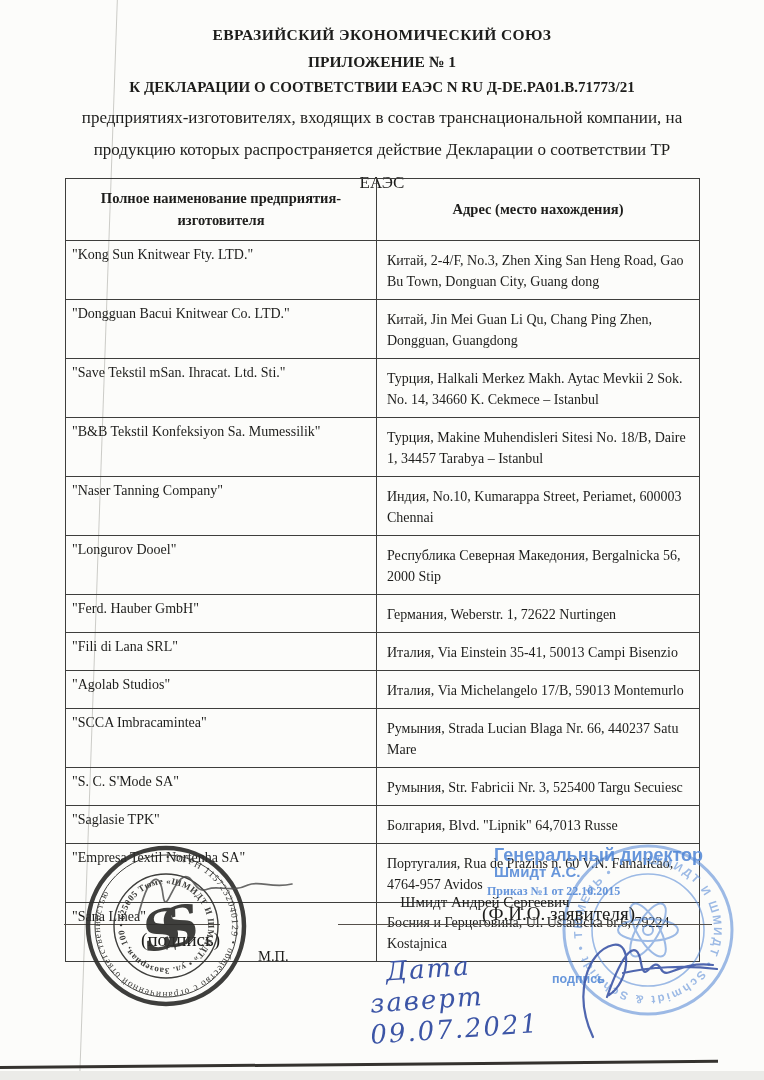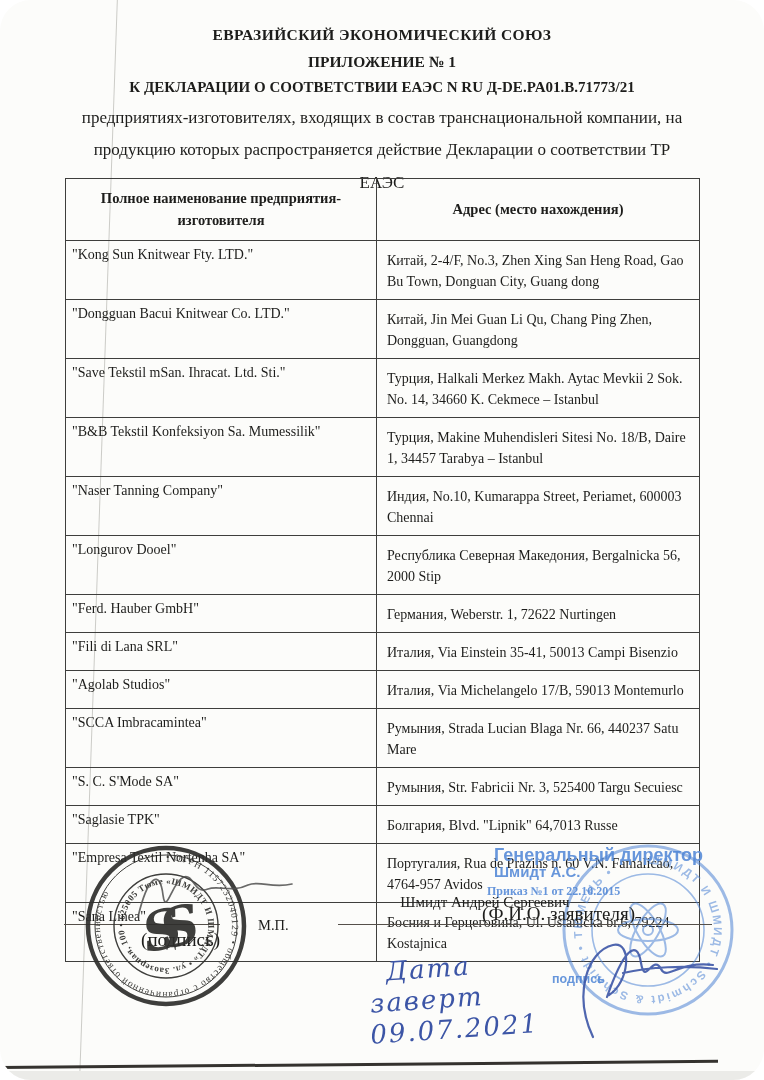--- a/index.html
+++ b/index.html
@@ -1,37 +1,37 @@
 <!DOCTYPE html>
 <html><head>
 <meta charset="utf-8">
 <style>
   html,body { margin:0; padding:0; background:#ffffff; }
   .page {
     position:relative; width:764px; height:1080px;
     background:#fcfcfa; overflow:hidden;
-    font-family:"Liberation Serif", serif; color:#1d1d1b;border-radius:31px;
+    font-family:"Liberation Serif", serif; color:#1d1d1b;
   }
   
   .hdr { position:absolute; top:26px; left:52px; width:660px; text-align:center; }
   .hdr-l1 { font-weight:bold; font-size:15.5px; letter-spacing:.4px; margin:0 0 9px 0; }
   .hdr-l2 { font-weight:bold; font-size:15.5px; margin:0 0 8px 0; }
   .hdr-l3 { font-weight:bold; font-size:15px;   margin:0 0 6px 0; }
   .hdr-sub { font-size:17px; line-height:1.9; margin:0 18px; }
   
   table.main { position:absolute; top:178px; left:65px; width:635px; border-collapse:collapse; background:transparent; }
   table.main th, table.main td { border:1px solid #3e3e3c; font-size:14px; }
   table.main th { font-size:14.5px; font-weight:bold; text-align:center; vertical-align:middle; padding:8px 18px; line-height:1.55; }
   td.c-name { width:296px; vertical-align:top; padding:4px 8px 7px 6px; line-height:1.45; }
   td.c-addr { vertical-align:top; padding:9px 10px 7px 10px; line-height:1.5; }
   
   .abs { position:absolute; }
   .sigline { border-top:1.4px solid #55504a; height:0; }
   .lbl { font-size:19px; text-align:right; }
-  .mp { font-size:14.5px; }
+  .mp { font-size:14.5px;margin-top:31px; }
   .applicant { font-size:15px; text-align:center; }
   .bluetxt { font-family:"Liberation Sans", sans-serif; color:#5b8ed9; opacity:.92; }
   .b-dir   { font-size:18px; font-weight:bold; }
   .b-name  { font-size:15px; font-weight:bold; }
   .b-order { font-size:12px; font-weight:bold; }
   .b-copy  { font-size:18px; font-weight:bold; letter-spacing:3px; }
   .b-sign  { font-size:12.5px; font-weight:bold; }
   .handwrite { font-family:"DejaVu Serif", serif; font-style:italic; color:#3c55a6;
                font-size:26px; letter-spacing:2px; line-height:1.2; transform:rotate(-4deg); }
   .handwrite div:nth-child(1){ margin-left:20px; }

